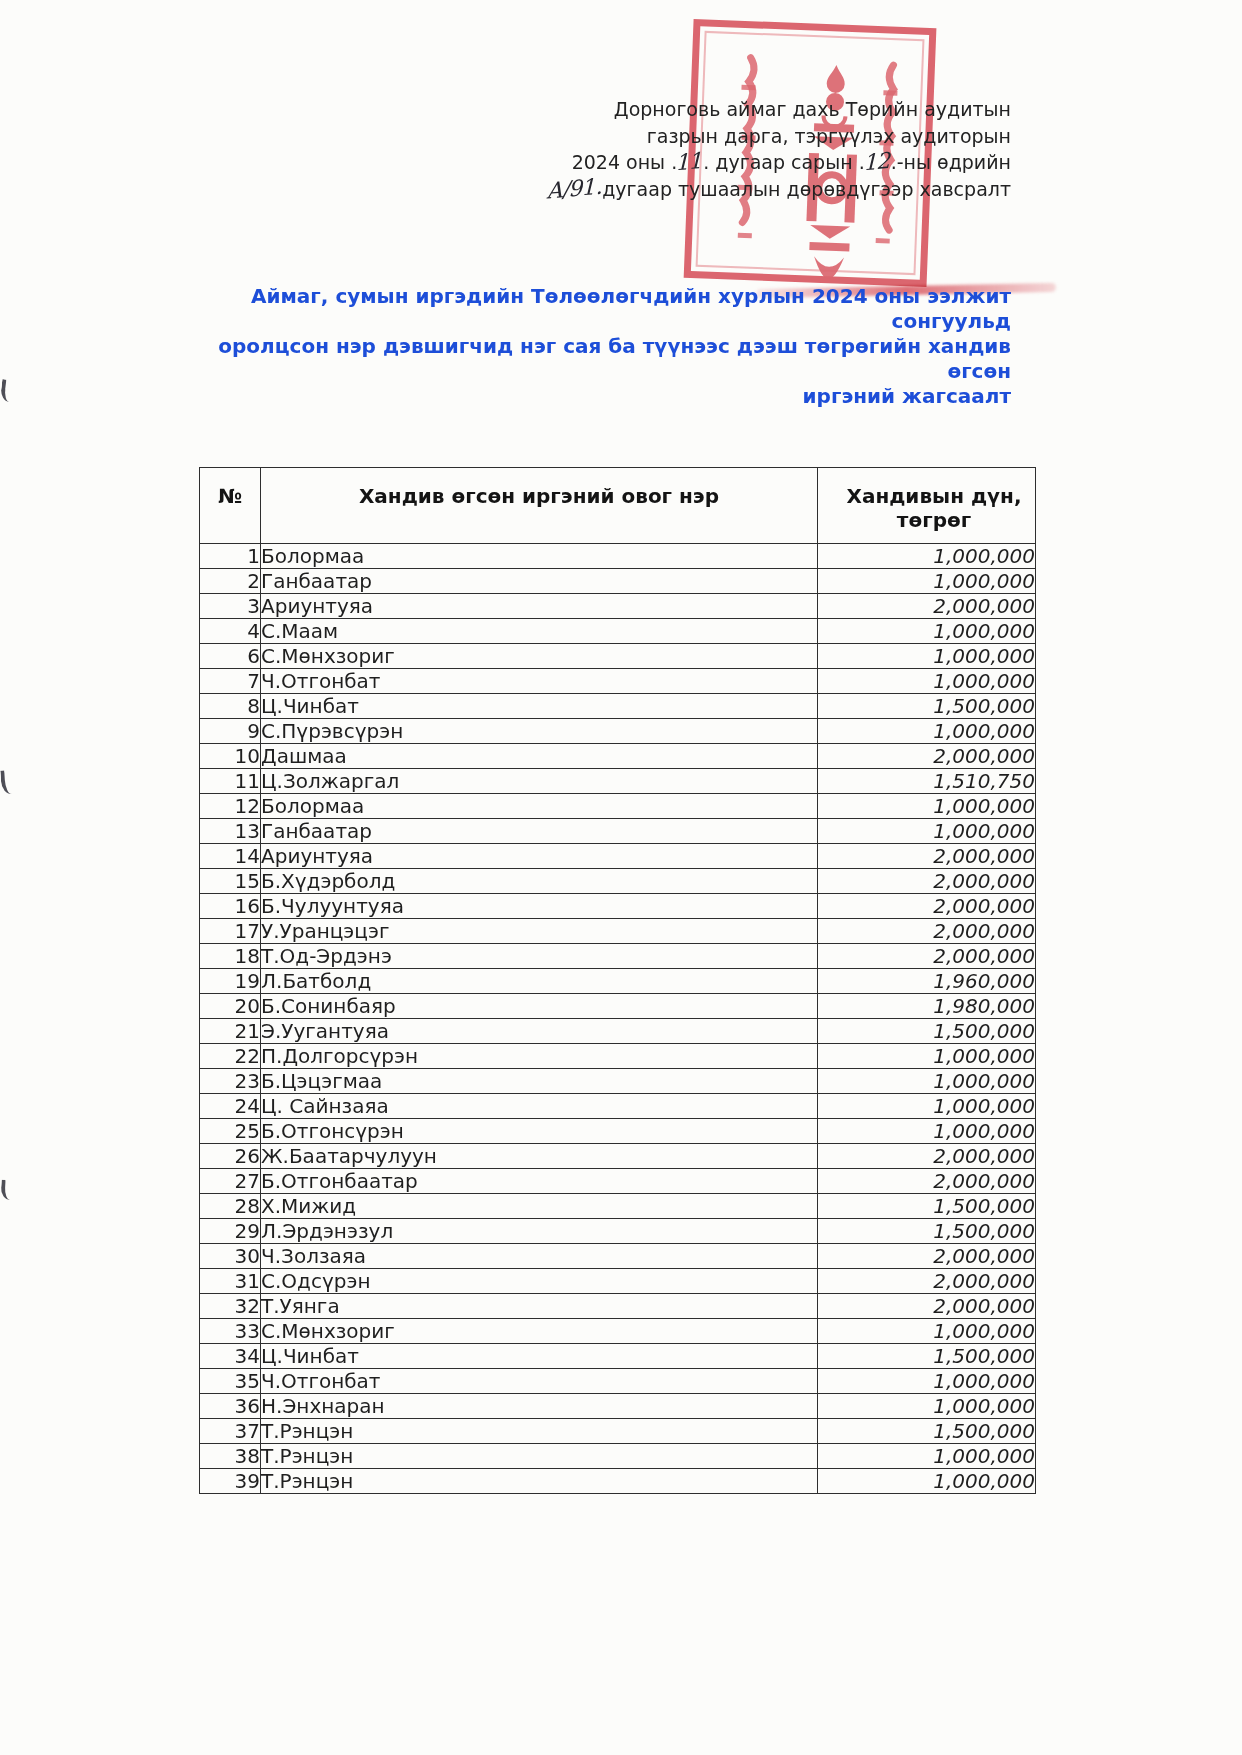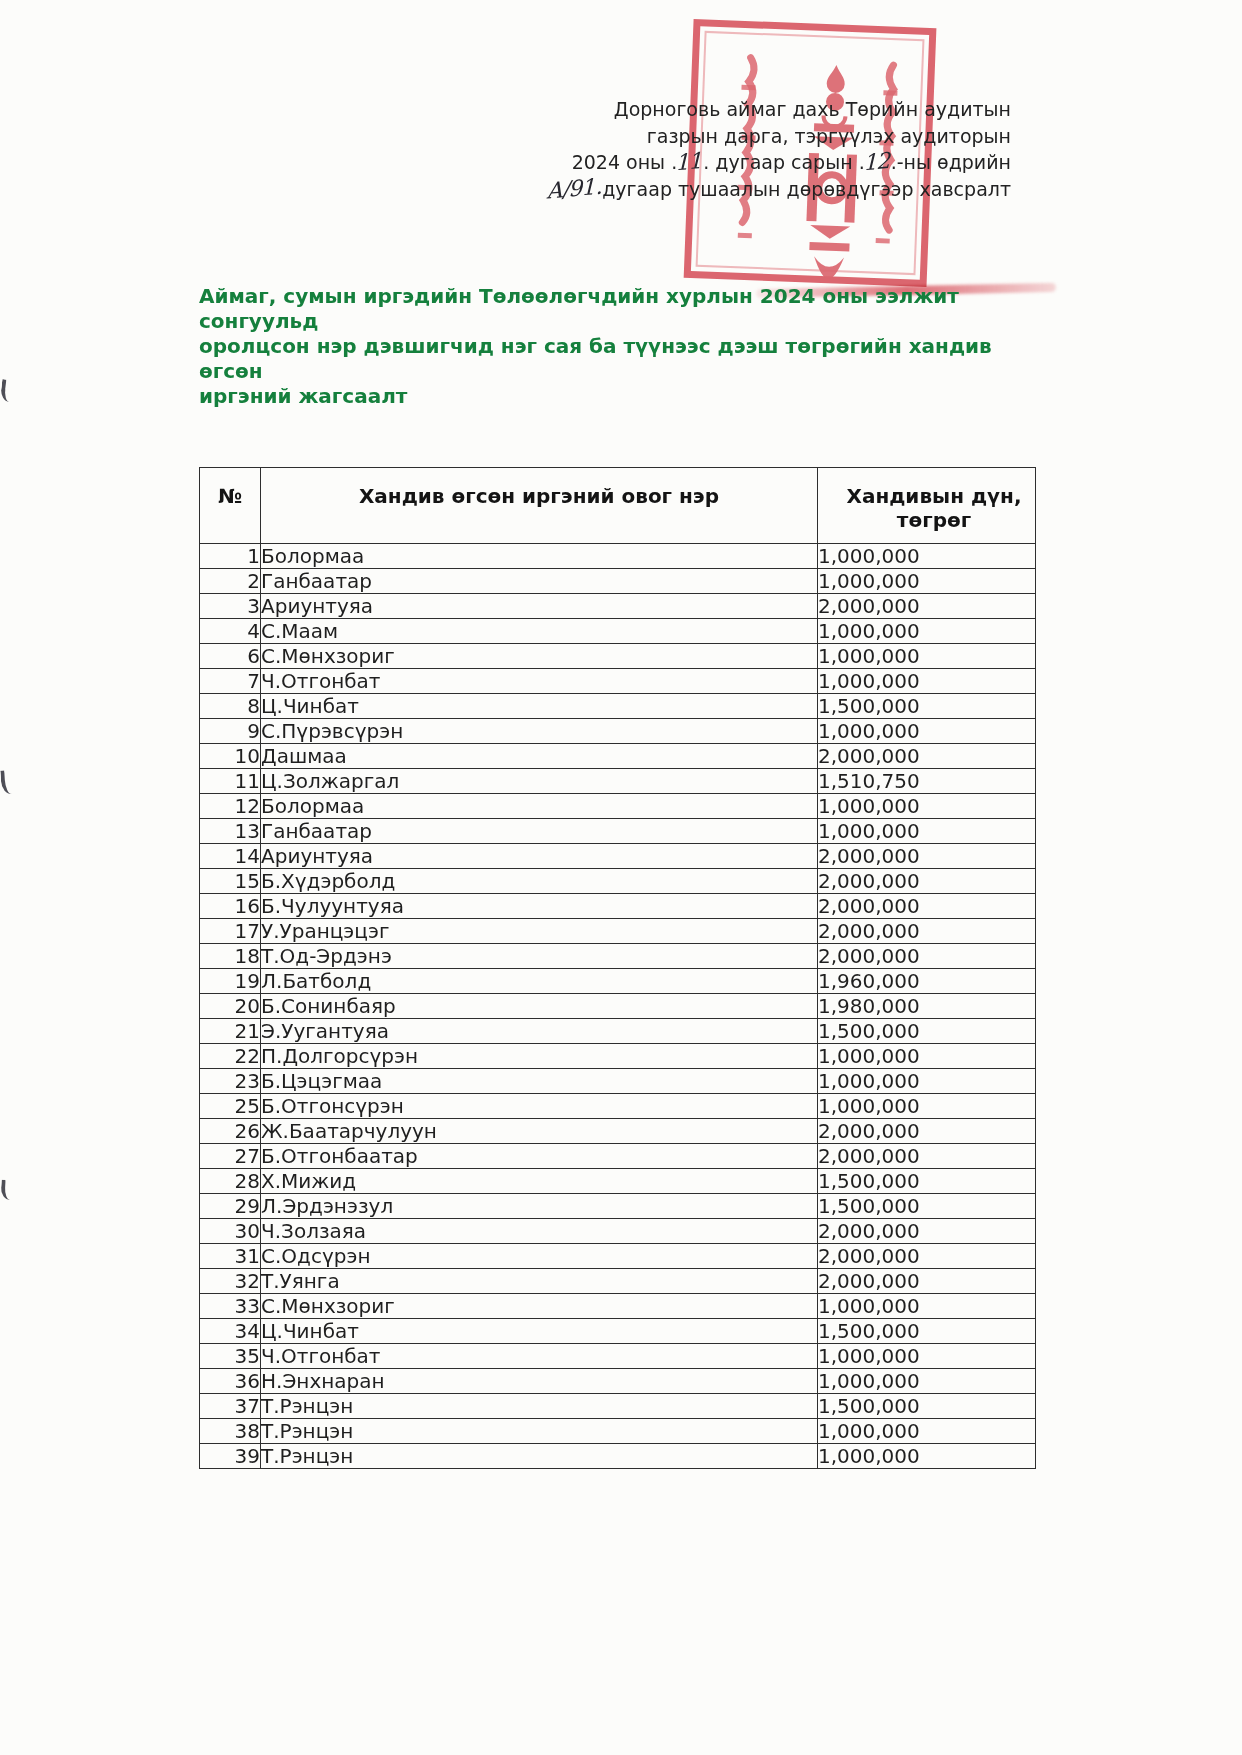--- a/index.html
+++ b/index.html
@@ -48,25 +48,25 @@
     border-radius:5px;
     filter:blur(1.5px);
     transform:rotate(-1.2deg);
     z-index:1;
     mix-blend-mode:multiply;
   }
 
   
   .title {
     margin-top:82px;
-    text-align:left;
+    text-align:right;
     font-weight:bold;
     font-size:20px;
     line-height:25px;
-    color:#15803d;
+    color:#1d4ed8;
   }
 
   
   table.donors {
     border-collapse:collapse;
     width:812px;
     margin-top:58px;
     font-size:20px;
     table-layout:fixed;
   }
@@ -79,21 +79,21 @@
     font-size:20px;
     text-align:center;
     color:#141414;
   }
   th.c-no  { width:58px; }
   th.c-name{ width:554px; }
   th.c-amt { width:200px;padding-left:16px; }
   table.donors tbody td { height:24px; line-height:24px; padding:0; white-space:nowrap; overflow:hidden; }
   td.num  { text-align:right; padding-right:7px; }
   td.name { text-align:left;  padding-left:9px; }
-  td.amt  { text-align:left; padding-right:12px; }
+  td.amt  { text-align:right; padding-right:12px;font-style:italic; }
 
   
   .edge-mark {
     position:absolute; left:1px;
     width:12px; height:24px;
     border-left:4.5px solid #30303a;
     border-radius:0 0 0 60%;
     opacity:.85;
     z-index:3;
   }
@@ -290,20 +290,25 @@
     <td class="name">П.Долгорсүрэн</td>
     <td class="amt">1,000,000</td>
   </tr>
 
   <tr>
     <td class="num">23</td>
     <td class="name">Б.Цэцэгмаа</td>
     <td class="amt">1,000,000</td>
   </tr>
 
+  <tr>
+    <td class="num">24</td>
+    <td class="name">Ц. Сайнзаяа</td>
+    <td class="amt">1,000,000</td>
+  </tr>
 
   <tr>
     <td class="num">25</td>
     <td class="name">Б.Отгонсүрэн</td>
     <td class="amt">1,000,000</td>
   </tr>
 
   <tr>
     <td class="num">26</td>
     <td class="name">Ж.Баатарчулуун</td>

